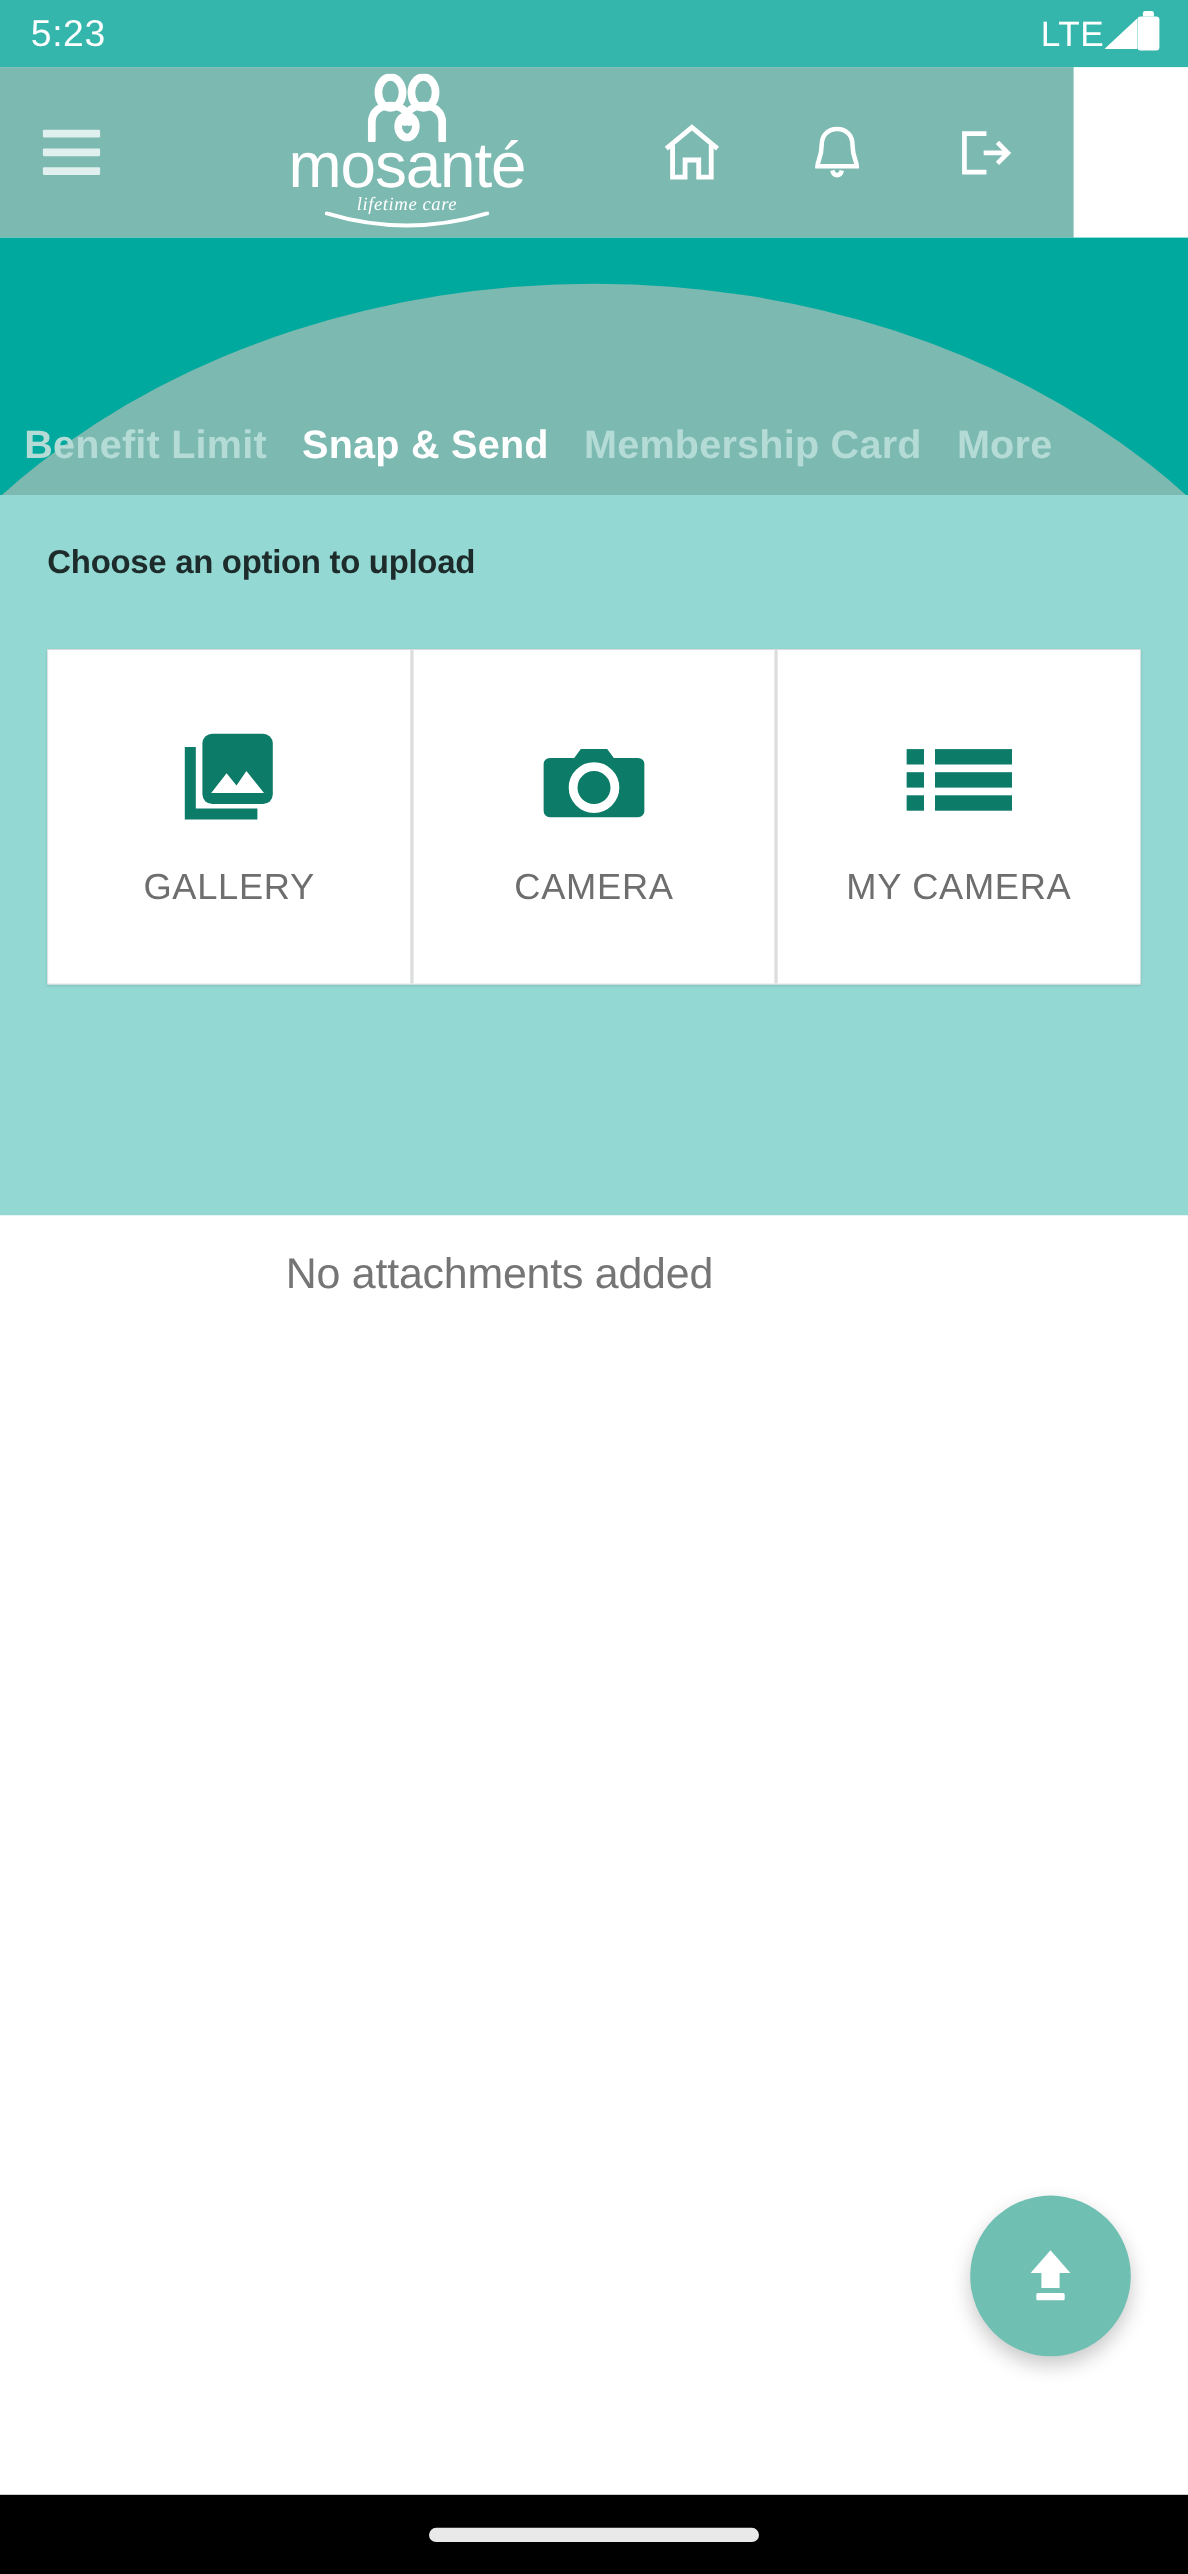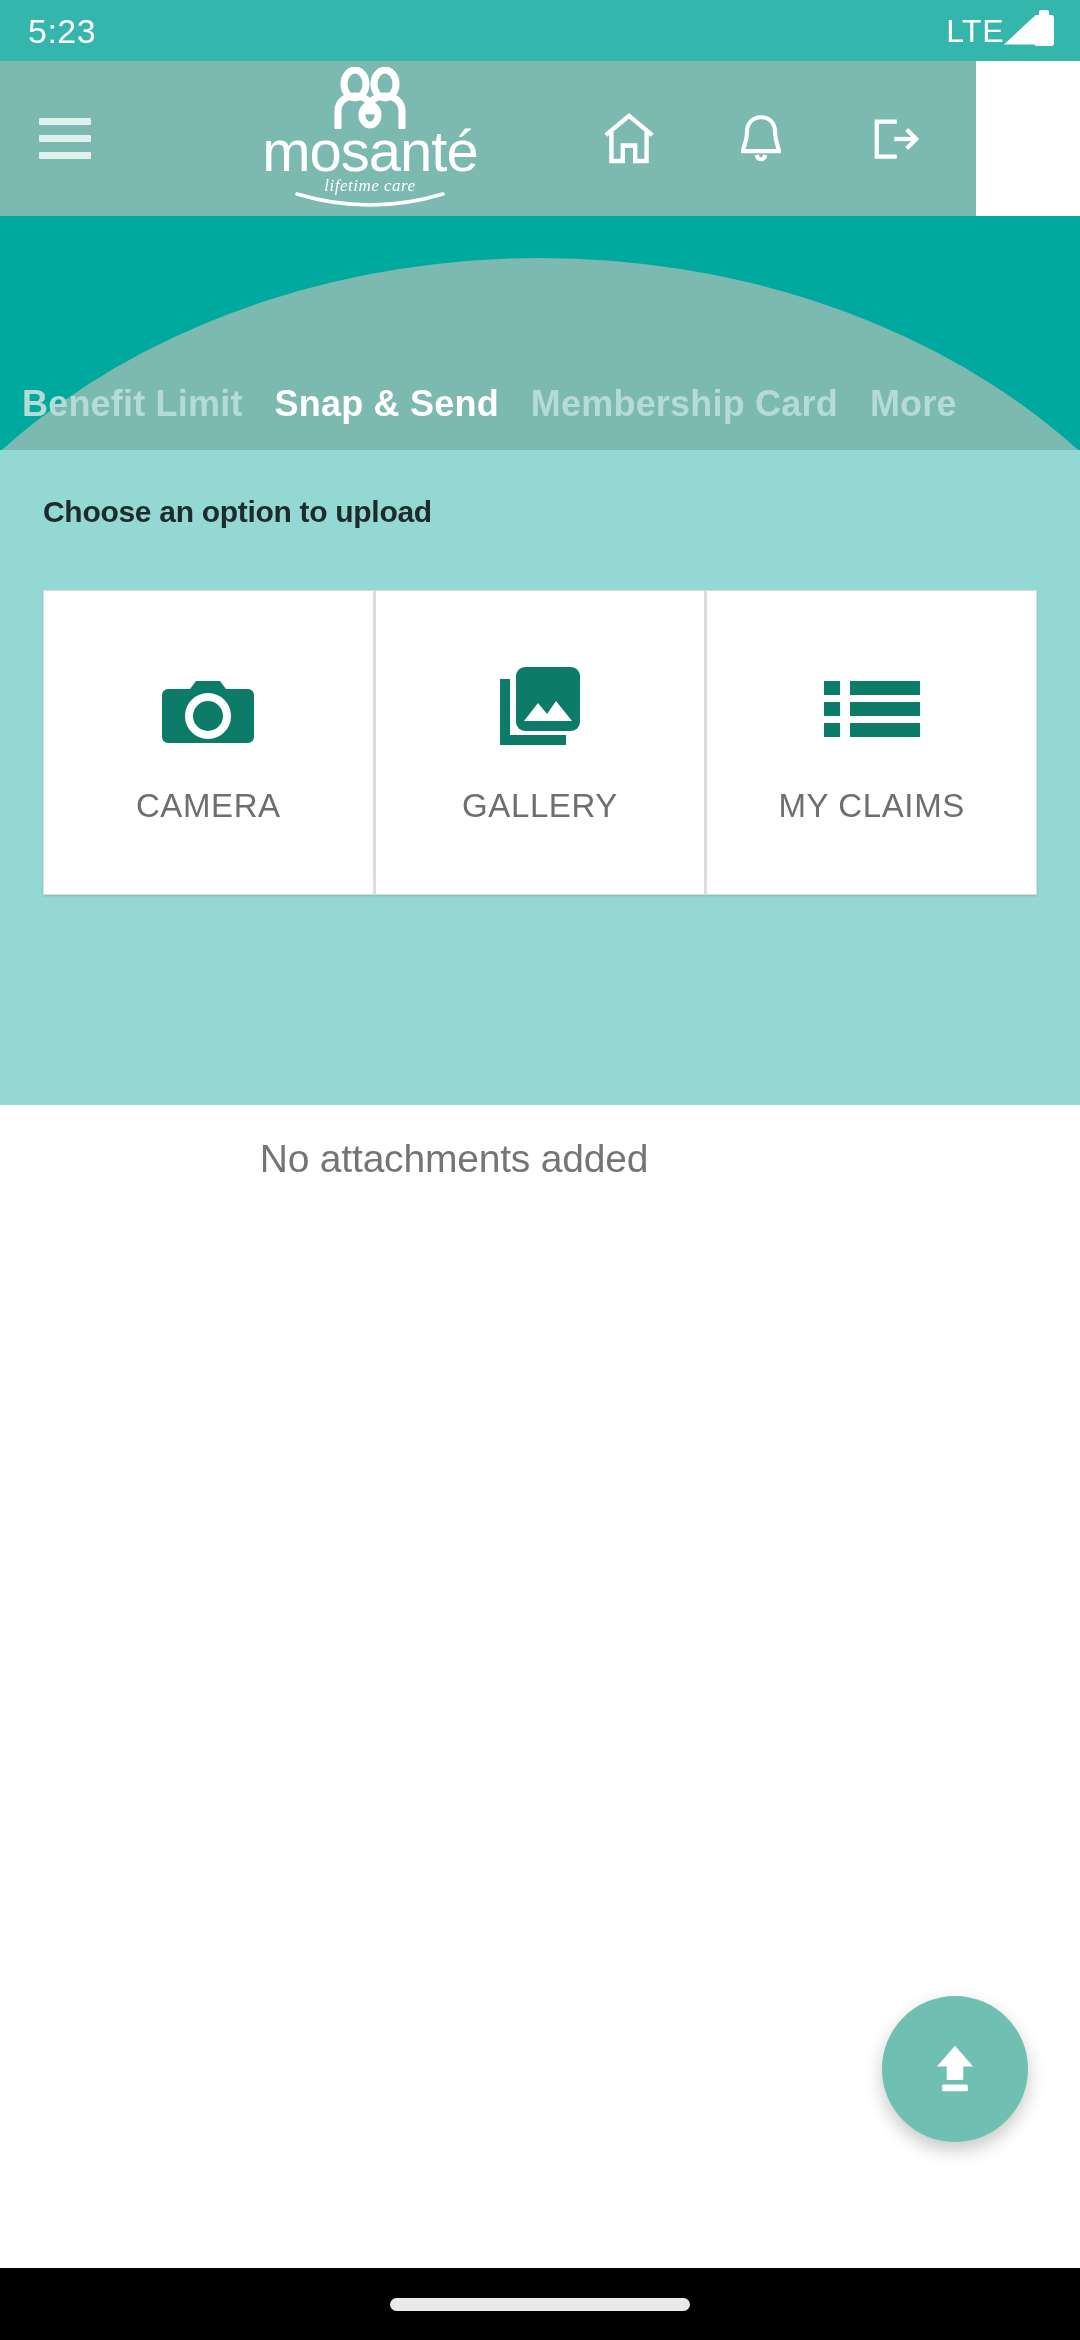--- a/index.html
+++ b/index.html
@@ -169,51 +169,51 @@
     </div>
   </div>
 
   <div class="panel">
     <div class="panel-title">Choose an option to upload</div>
 
     <div class="cards">
 
       <div class="card">
         <div class="card-ico">
-          <svg width="92" height="80" viewBox="0 0 92 80">
-            <path d="M6 20 h22 l6-8 h24 l6 8 h22 a6 6 0 0 1 6 6 v42 a6 6 0 0 1 -6 6 H6 a6 6 0 0 1 -6 -6 V26 a6 6 0 0 1 6 -6 z" fill="#0c7b68"></path>
-            <circle cx="46" cy="47" r="19" fill="none" stroke="#ffffff" stroke-width="8"></circle>
-          </svg>
-        </div>
-        <div class="card-label">CAMERA</div>
-      </div>
-
-      <div class="card">
-        <div class="card-ico">
           <svg width="92" height="88" viewBox="0 0 92 88">
             <path d="M6 14 h10 v56 h56 v10 H6 z" fill="#0c7b68"></path>
             <rect x="22" y="2" width="64" height="64" rx="9" fill="#0c7b68"></rect>
             <path d="M30 56 l14 -18 l9 11 l9 -13 l16 20 z" fill="#ffffff"></path>
           </svg>
         </div>
         <div class="card-label">GALLERY</div>
+      </div>
+
+      <div class="card">
+        <div class="card-ico">
+          <svg width="92" height="80" viewBox="0 0 92 80">
+            <path d="M6 20 h22 l6-8 h24 l6 8 h22 a6 6 0 0 1 6 6 v42 a6 6 0 0 1 -6 6 H6 a6 6 0 0 1 -6 -6 V26 a6 6 0 0 1 6 -6 z" fill="#0c7b68"></path>
+            <circle cx="46" cy="47" r="19" fill="none" stroke="#ffffff" stroke-width="8"></circle>
+          </svg>
+        </div>
+        <div class="card-label">CAMERA</div>
       </div>
 
       <div class="card">
         <div class="card-ico">
           <svg width="96" height="58" viewBox="0 0 96 58">
             <rect x="0" y="1" width="16" height="14" fill="#0c7b68"></rect>
             <rect x="26" y="1" width="70" height="14" fill="#0c7b68"></rect>
             <rect x="0" y="22" width="16" height="14" fill="#0c7b68"></rect>
             <rect x="26" y="22" width="70" height="14" fill="#0c7b68"></rect>
             <rect x="0" y="43" width="16" height="14" fill="#0c7b68"></rect>
             <rect x="26" y="43" width="70" height="14" fill="#0c7b68"></rect>
           </svg>
         </div>
-        <div class="card-label">MY CLAIMS</div>
+        <div class="card-label">MY CAMERA</div>
       </div>
 
     </div>
 
   </div>
 
   <div class="body-area">
     <div class="empty-msg">No attachments added</div>
   </div>
 

